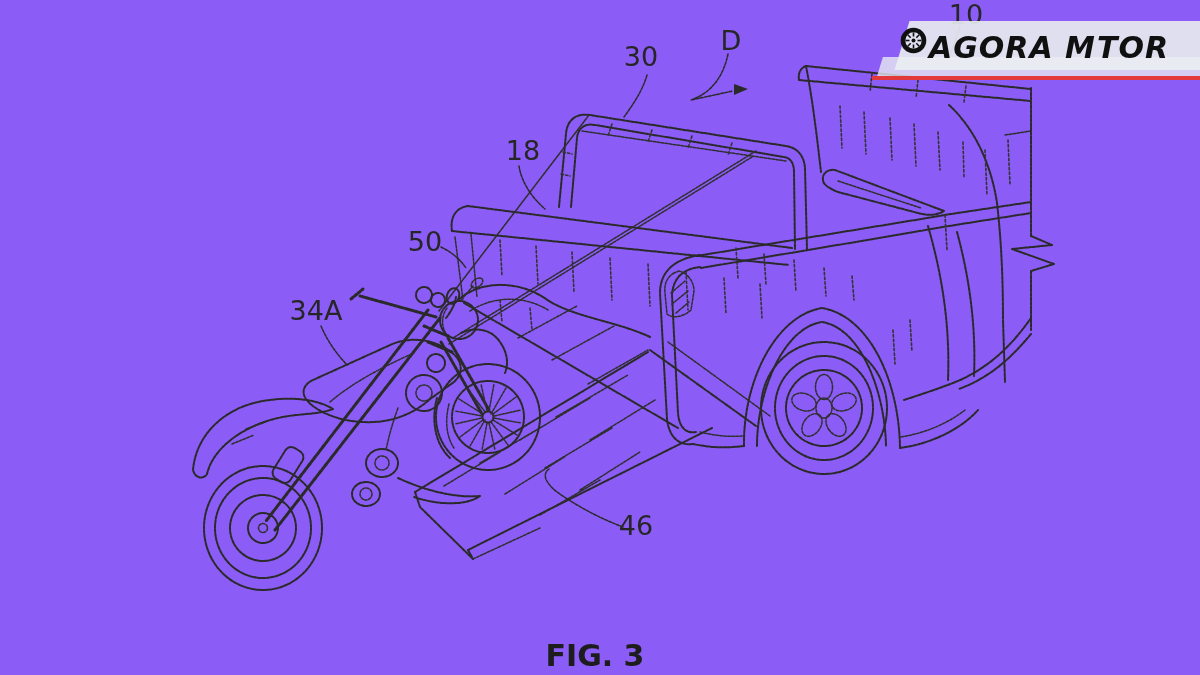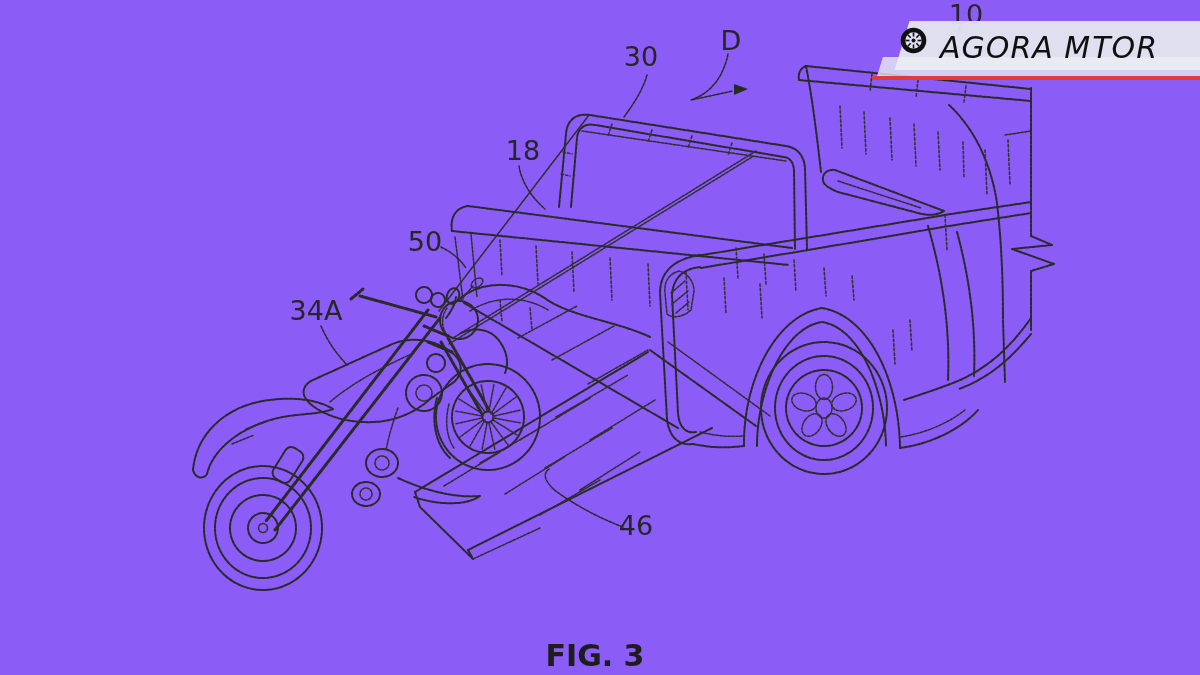--- a/index.html
+++ b/index.html
@@ -15,21 +15,21 @@
   .ref{font-family:"DejaVu Sans",sans-serif;font-size:27px;fill:#262626;}
   .cap{font-family:"DejaVu Sans",sans-serif;font-size:30px;font-weight:bold;fill:#1d1d1d;}
   
   .banner-bg{position:absolute;left:902px;top:21px;width:312px;height:49px;
              background:rgba(231,234,238,0.92);transform:skewX(-17deg);}
   .banner-sub{position:absolute;left:880px;top:57px;width:330px;height:19px;
               background:rgba(235,238,241,0.78);transform:skewX(-17deg);}
   .banner-underline{position:absolute;left:872px;top:76px;width:328px;height:4px;}
   .logo-row{position:absolute;left:899px;top:25px;width:300px;height:44px;
             display:flex;align-items:center;justify-content:center;gap:1px;
-            font-family:"DejaVu Sans",sans-serif;font-weight:normal;font-style:italic;
+            font-family:"DejaVu Sans",sans-serif;font-weight:bold;font-style:italic;
             font-size:30px;letter-spacing:1px;color:#101010;white-space:nowrap;}
   .tire{display:inline-block;margin:0 1px;transform:translateY(2px);}
 </style>
 </head>
 <body>
 
 <div id="stage">
 
 <svg width="1200" height="675" viewBox="0 0 1200 675">
 

